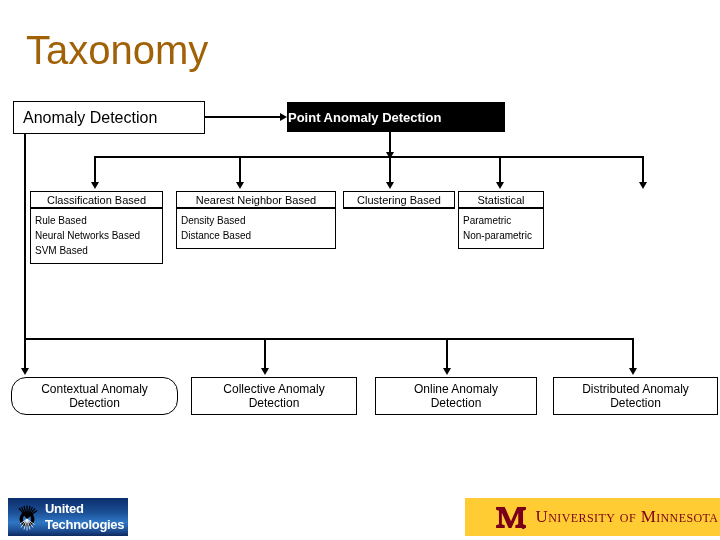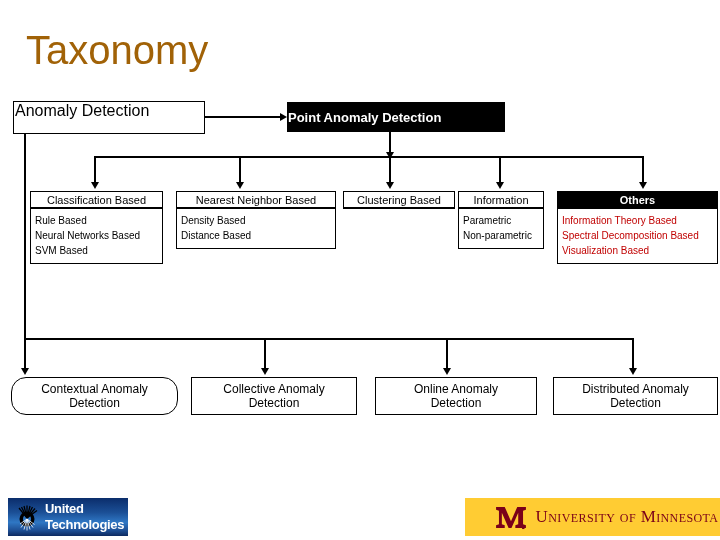--- a/index.html
+++ b/index.html
@@ -47,22 +47,22 @@
     border-color: #000000;
   }
 
   
   #root-box {
     left: 13px;
     top: 101px;
     width: 192px;
     height: 33px;
     display: flex;
-    align-items: flex-start;
-    padding-left: 1px;
+    align-items: center;
+    padding-left: 9px;
     font-size: 16px;
     white-space: nowrap;
   }
 
   
   #point-box {
     left: 287px;
     top: 102px;
     width: 218px;
     height: 30px;
@@ -285,35 +285,27 @@
       <div class="item">Density Based</div>
       <div class="item">Distance Based</div>
     </div>
   </div>
 
   <div class="cat" id="cat-clustering">
     <div class="cat-head">Clustering Based</div>
   </div>
 
   <div class="cat" id="cat-statistical">
-    <div class="cat-head">Information</div>
+    <div class="cat-head">Statistical</div>
     <div class="cat-body">
       <div class="item">Parametric</div>
       <div class="item">Non-parametric</div>
     </div>
   </div>
 
-  <div class="cat" id="cat-others">
-    <div class="cat-head black">Others</div>
-    <div class="cat-body red">
-      <div class="item">Information Theory Based</div>
-      <div class="item">Spectral Decomposition Based</div>
-      <div class="item">Visualization Based</div>
-    </div>
-  </div>
 
   <div class="leaf" id="leaf-contextual">
     <div>
       <div>Contextual Anomaly</div>
       <div>Detection</div>
     </div>
   </div>
 
   <div class="leaf" id="leaf-collective">
     <div>

